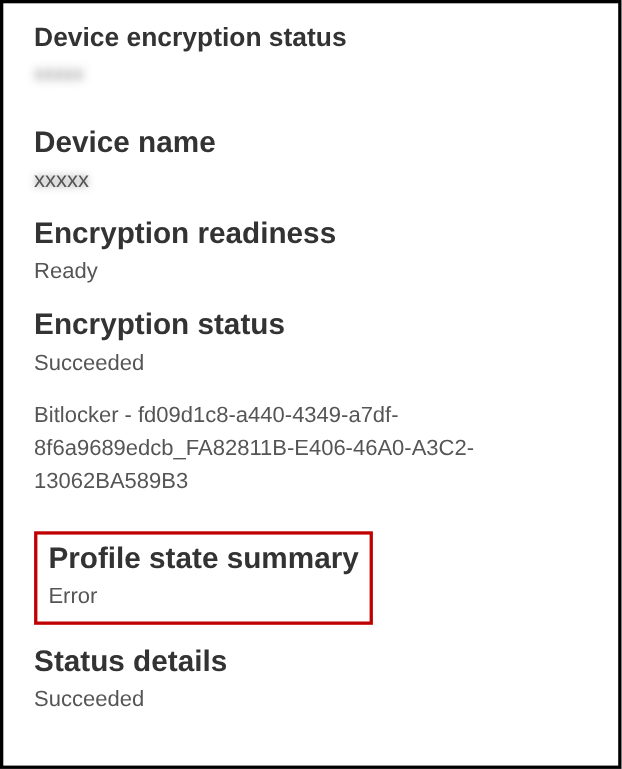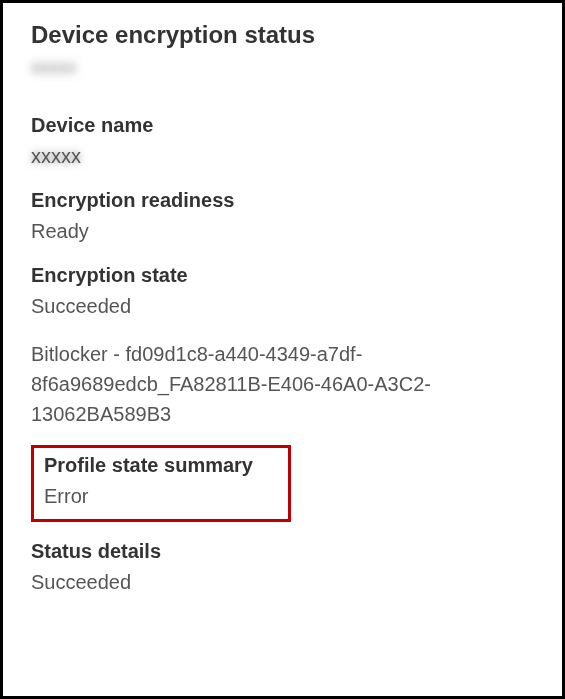--- a/index.html
+++ b/index.html
@@ -27,36 +27,36 @@
     .blurred-small {
       color: transparent;
       text-shadow: 0 0 7px rgba(80,80,80,0.7);
       user-select: none;
       font-size: 18px;
     }
     .section {
       margin-top: 18px;
     }
     .section-label {
-      font-size: 20px;
+      font-size: 27px;
       font-weight: 700;
       color: #333;
       margin-bottom: 4px;
     }
     .section-value {
       font-size: 20px;
       font-weight: 400;
       color: #555;
       line-height: 1.5;
       word-break: break-word;
     }
     .highlight-box {
       border: 3px solid #c00000;
       padding: 6px 10px 8px 10px;
-      margin-top: 16px;
+      margin-top: 30px;
       display: inline-block;
       min-width: 260px;
     }
     .highlight-box .section-label { margin-top: 0; }
     .first-gap { margin-top: 36px; }
   </style>
 </head>
 <body>
 
 
@@ -68,21 +68,21 @@
   <div class="section-label">Device name</div>
   <div class="section-value blurred-small">xxxxx</div>
 </div>
 
 <div class="section">
   <div class="section-label">Encryption readiness</div>
   <div class="section-value">Ready</div>
 </div>
 
 <div class="section">
-  <div class="section-label">Encryption state</div>
+  <div class="section-label">Encryption status</div>
   <div class="section-value">Succeeded</div>
 </div>
 
 <div class="section">
   <div class="section-value">Bitlocker - fd09d1c8-a440-4349-a7df-8f6a9689edcb_FA82811B-E406-46A0-A3C2-13062BA589B3</div>
 </div>
 
 <div class="highlight-box">
   <div class="section-label">Profile state summary</div>
   <div class="section-value">Error</div>

